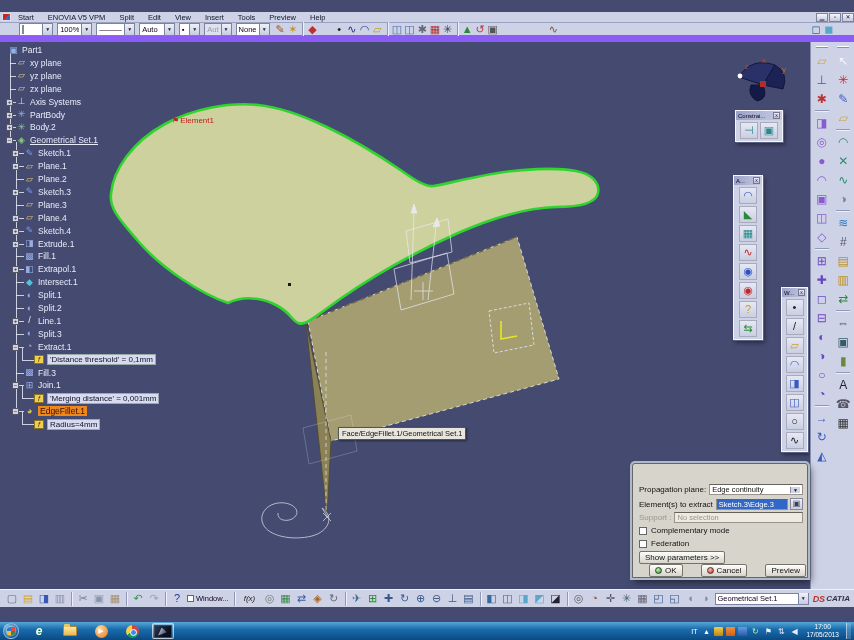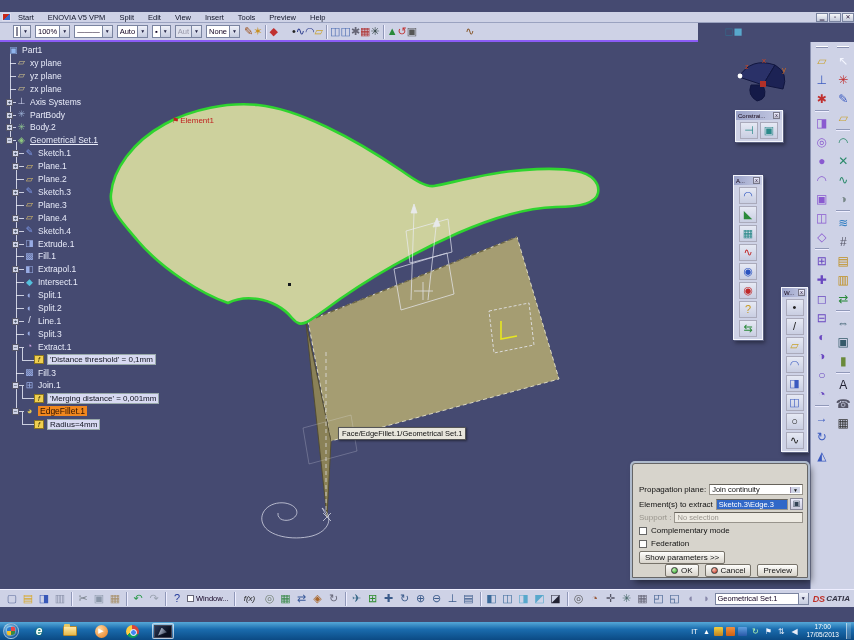--- a/index.html
+++ b/index.html
@@ -5,21 +5,21 @@
 *{margin:0;padding:0;box-sizing:border-box}
 html,body{background:#222}
 #screen{position:relative;width:854px;height:640px;font-family:"Liberation Sans",sans-serif;overflow:hidden;background:#454a71;cursor:default}
 
 #titlebar{position:absolute;left:0;top:0;width:854px;height:12px;background:linear-gradient(90deg,#132e86,#2a52b4 55%,#8aa2dc);color:#fff;font-size:8px;display:flex;align-items:center;padding:0 3px;gap:3px}
 .appicon{width:9px;height:8px;background:linear-gradient(135deg,#d03020 50%,#2858c8 50%);border:1px solid #dde}
 .win-btn{width:12px;height:9px;background:linear-gradient(#f6f7fa,#c3c9da);border:1px solid #7a84a0;color:#213;font-size:6px;line-height:7px;text-align:center;margin-left:1px}
 .spacer{flex:1}
 #menubar{position:absolute;left:0;top:12px;width:854px;height:11px;background:#ced2e6;border-bottom:1px solid #9aa2c0;display:flex;align-items:center;font-size:7.5px;color:#101428;padding-left:2px}
 .menu-item{padding:0 7px;height:11px;line-height:11px}
-#propsbar{position:absolute;left:0;top:23px;width:698px;height:19px;background:#ced2e6;border-bottom:2px solid #8b5cf6;display:flex;align-items:center;padding:0 13px;font-size:7.5px;color:#102}
+#propsbar{position:absolute;left:0;top:23px;width:854px;height:19px;background:#ced2e6;border-bottom:7px solid #8b5cf6;display:flex;align-items:center;padding:0 19px;font-size:7.5px;color:#102}
 .combo{height:13px;background:#fff;border:1px solid #7a84a0;display:flex;align-items:center;margin-right:4px;padding-left:2px}
 .combo.dis{background:#dfe2ee;color:#99a}
 .combo .cval{flex:1;overflow:hidden;white-space:nowrap}
 .combo .arrow{width:10px;height:11px;background:linear-gradient(#eef0f8,#c6cce0);border-left:1px solid #7a84a0;text-align:center;font-size:5px;line-height:11px;color:#224;margin-left:2px}
 .swatch{width:26px;height:8px;background:#e7dcb6;border:1px solid #889}
 .icn{display:inline-flex;align-items:center;justify-content:center;width:16px;height:16px;font-size:11px;line-height:1}
 .icn.wide{width:24px;font-size:8px;font-style:italic}
 .sep{width:1px;height:14px;background:#9098b8;box-shadow:1px 0 0 #eef;margin:0 3px;flex:none}
 .gap{flex:none;display:inline-block}
 
@@ -489,21 +489,21 @@
           <span class="icn" style="color: rgb(34, 34, 51);">A</span>
           <span class="icn" style="color: rgb(85, 85, 102);">☎</span>
           <span class="icn" style="color: rgb(51, 51, 51);">▦</span>
         </div>
     </div>
 
     <div id="dialog">
       <div class="dlg-row" style="top:20px;width:164px">
         <span>Propagation plane:</span>
         <span class="fld" style="flex:1;margin-left:3px">
-          <span style="flex:1">Join continuity</span>
+          <span style="flex:1">Edge continuity</span>
           <span class="arrow" style="font-size:5px;border-left:1px solid #98a;background:#cfd4e6;padding:0 2px">▼</span>
         </span>
       </div>
       <div class="dlg-row" style="top:34px;width:164px">
         <span>Element(s) to extract</span>
         <span class="fld sel" style="flex:1;margin-left:3px">Sketch.3\Edge.3</span>
         <span class="icn" style="width:13px;height:12px;background:linear-gradient(#eef,#ccd);border:1px solid #889;font-size:8px;color:#345;margin-left:2px">▣</span>
       </div>
       <div class="dlg-row" style="top:48px;width:164px">
         <span class="lbl-dis">Support :</span>
@@ -513,21 +513,21 @@
         <span class="chk"></span>
         <span>Complementary mode</span>
       </div>
       <div class="dlg-row" style="top:75px">
         <span class="chk"></span>
         <span>Federation</span>
       </div>
       <div class="dlg-row" style="top:87px">
         <span class="btn">Show parameters &gt;&gt;</span>
       </div>
-      <div class="dlg-row" style="top:100px;left:32px;gap:6px">
+      <div class="dlg-row" style="top:100px;left:16px;gap:18px">
         <span class="btn">
             <span class="led green"></span>
             <span>OK</span>
           </span>
         <span class="btn">
             <span class="led red"></span>
             <span>Cancel</span>
           </span>
         <span class="btn">
             <span>Preview</span>

